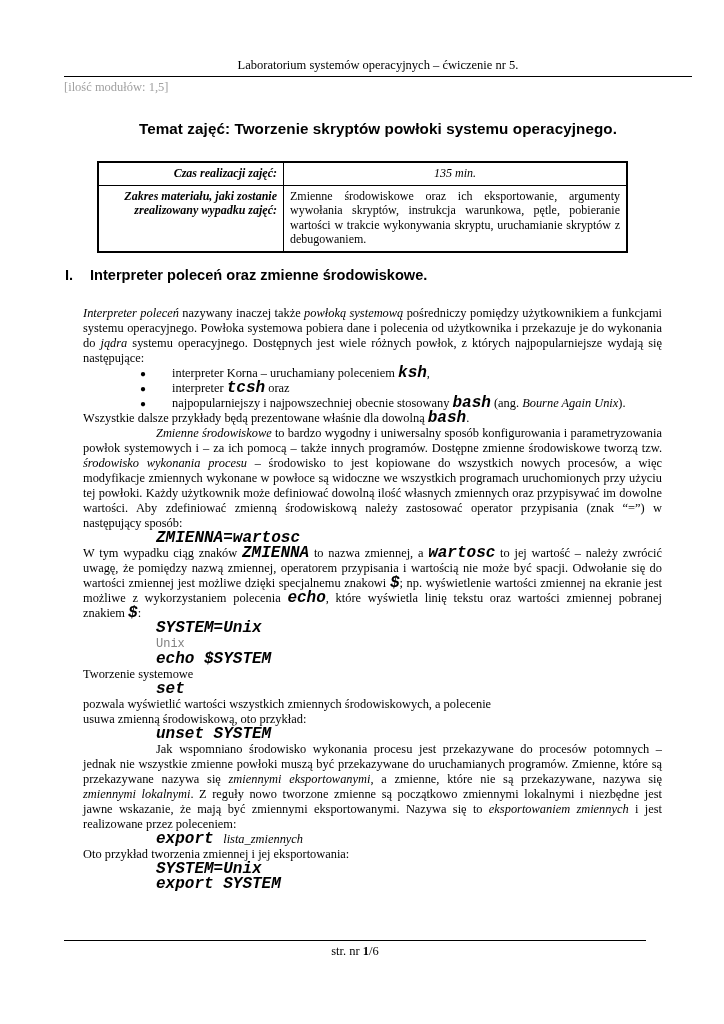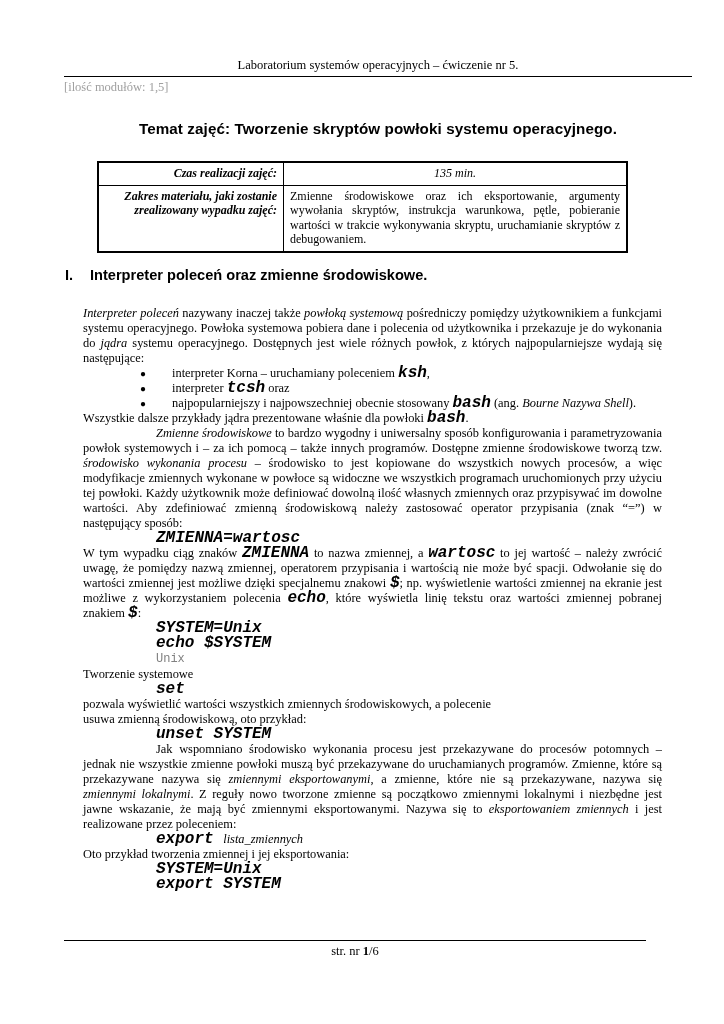--- a/index.html
+++ b/index.html
@@ -75,28 +75,28 @@
 
   <div class="section-heading">
     <span class="section-number">I.</span>
     <span class="section-title">Interpreter poleceń oraz zmienne środowiskowe.</span>
   </div>
 
   <div class="body-text">
       <div class="blk-p"><span class="r-i">Interpreter poleceń</span><span class="r-n"> nazywany inaczej także </span><span class="r-i">powłoką systemową</span><span class="r-n"> pośredniczy pomiędzy użytkownikiem a funkcjami systemu operacyjnego. Powłoka systemowa pobiera dane i polecenia od użytkownika i przekazuje je do wykonania do </span><span class="r-i">jądra</span><span class="r-n"> systemu operacyjnego. Dostępnych jest wiele różnych powłok, z których najpopularniejsze wydają się następujące:</span></div>
       <div class="blk-bullet"><span class="bullet-marker">●</span><span class="r-n">interpreter Korna – uruchamiany poleceniem </span><span class="r-m">ksh</span><span class="r-n">,</span></div>
       <div class="blk-bullet"><span class="bullet-marker">●</span><span class="r-n">interpreter </span><span class="r-m">tcsh</span><span class="r-n"> oraz</span></div>
-      <div class="blk-bullet"><span class="bullet-marker">●</span><span class="r-n">najpopularniejszy i najpowszechniej obecnie stosowany </span><span class="r-m">bash</span><span class="r-n"> (ang. </span><span class="r-i">Bourne Nazywa Shell</span><span class="r-n">).</span></div>
-      <div class="blk-p"><span class="r-n">Wszystkie dalsze przykłady jądra prezentowane właśnie dla powłoki </span><span class="r-m">bash</span><span class="r-n">.</span></div>
+      <div class="blk-bullet"><span class="bullet-marker">●</span><span class="r-n">najpopularniejszy i najpowszechniej obecnie stosowany </span><span class="r-m">bash</span><span class="r-n"> (ang. </span><span class="r-i">Bourne Again Unix</span><span class="r-n">).</span></div>
+      <div class="blk-p"><span class="r-n">Wszystkie dalsze przykłady będą prezentowane właśnie dla dowolną </span><span class="r-m">bash</span><span class="r-n">.</span></div>
       <div class="blk-p indent"><span class="r-i">Zmienne środowiskowe</span><span class="r-n"> to bardzo wygodny i uniwersalny sposób konfigurowania i parametryzowania powłok systemowych i – za ich pomocą – także innych programów. Dostępne zmienne środowiskowe tworzą tzw. </span><span class="r-i">środowisko wykonania procesu</span><span class="r-n"> – środowisko to jest kopiowane do wszystkich nowych procesów, a więc modyfikacje zmiennych wykonane w powłoce są widoczne we wszystkich programach uruchomionych przy użyciu tej powłoki. Każdy użytkownik może definiować dowolną ilość własnych zmiennych oraz przypisywać im dowolne wartości. Aby zdefiniować zmienną środowiskową należy zastosować operator przypisania (znak “=”) w następujący sposób:</span></div>
       <div class="blk-code"><span class="r-m">ZMIENNA=wartosc</span></div>
       <div class="blk-p"><span class="r-n">W tym wypadku ciąg znaków </span><span class="r-m">ZMIENNA</span><span class="r-n"> to nazwa zmiennej, a </span><span class="r-m">wartosc</span><span class="r-n"> to jej wartość – należy zwrócić uwagę, że pomiędzy nazwą zmiennej, operatorem przypisania i wartością nie może być spacji. Odwołanie się do wartości zmiennej jest możliwe dzięki specjalnemu znakowi </span><span class="r-m">$</span><span class="r-n">; np. wyświetlenie wartości zmiennej na ekranie jest możliwe z wykorzystaniem polecenia </span><span class="r-m">echo</span><span class="r-n">, które wyświetla linię tekstu oraz wartości zmiennej pobranej znakiem </span><span class="r-m">$</span><span class="r-n">:</span></div>
       <div class="blk-code"><span class="r-m">SYSTEM=Unix</span></div>
+      <div class="blk-code"><span class="r-mo">Unix</span></div>
       <div class="blk-code"><span class="r-m">echo $SYSTEM</span></div>
-      <div class="blk-code"><span class="r-mo">Unix</span></div>
       <div class="blk-p"><span class="r-n">Tworzenie systemowe</span></div>
       <div class="blk-code"><span class="r-m">set</span></div>
       <div class="blk-p"><span class="r-n">pozwala wyświetlić wartości wszystkich zmiennych środowiskowych, a polecenie</span></div>
       <div class="blk-p"><span class="r-n">usuwa zmienną środowiskową, oto przykład:</span></div>
       <div class="blk-code"><span class="r-m">unset SYSTEM</span></div>
       <div class="blk-p indent"><span class="r-n">Jak wspomniano środowisko wykonania procesu jest przekazywane do procesów potomnych – jednak nie wszystkie zmienne powłoki muszą być przekazywane do uruchamianych programów. Zmienne, które są przekazywane nazywa się </span><span class="r-i">zmiennymi eksportowanymi</span><span class="r-n">, a zmienne, które nie są przekazywane, nazywa się </span><span class="r-i">zmiennymi lokalnymi</span><span class="r-n">. Z reguły nowo tworzone zmienne są początkowo zmiennymi lokalnymi i niezbędne jest jawne wskazanie, że mają być zmiennymi eksportowanymi. Nazywa się to </span><span class="r-i">eksportowaniem zmiennych</span><span class="r-n"> i jest realizowane przez poleceniem:</span></div>
       <div class="blk-code"><span class="r-m">export </span><span class="r-i">lista_zmiennych</span></div>
       <div class="blk-p"><span class="r-n">Oto przykład tworzenia zmiennej i jej eksportowania:</span></div>
       <div class="blk-code"><span class="r-m">SYSTEM=Unix</span></div>
       <div class="blk-code"><span class="r-m">export SYSTEM</span></div>

